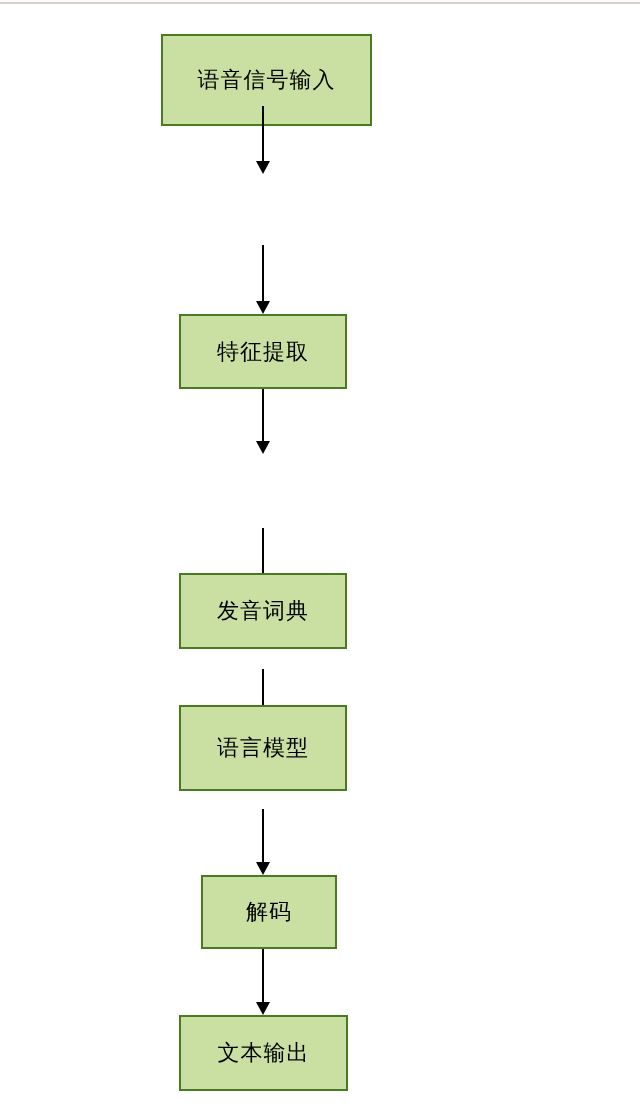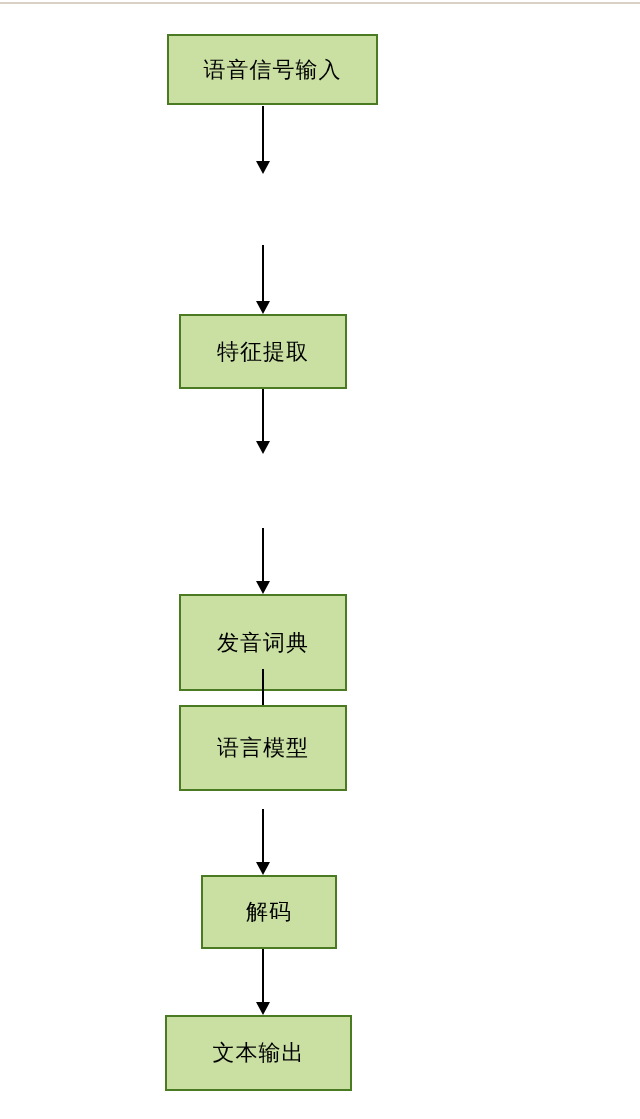--- a/index.html
+++ b/index.html
@@ -58,21 +58,21 @@
     border-top:13px solid var(--arrow-color);
   }
 </style>
 </head>
 <body>
 
 <div class="canvas">
 
   <div class="top-divider"></div>
 
-  <div class="node" style="left:167px;top:34px;width:211px;height:71px">
+  <div class="node" style="left:161px;top:34px;width:211px;height:92px">
     <span class="node-label">语音信号输入</span>
   </div>
 
   <div class="arrow" style="left:251px;top:106px;height:68px">
     <div class="stem"></div>
     <div class="head"></div>
   </div>
 
 
   <div class="arrow" style="left:251px;top:245px;height:69px">
@@ -88,21 +88,21 @@
     <div class="stem"></div>
     <div class="head"></div>
   </div>
 
 
   <div class="arrow" style="left:251px;top:528px;height:66px">
     <div class="stem"></div>
     <div class="head"></div>
   </div>
 
-  <div class="node" style="left:179px;top:594px;width:168px;height:97px">
+  <div class="node" style="left:179px;top:573px;width:168px;height:76px">
     <span class="node-label">发音词典</span>
   </div>
 
   <div class="arrow" style="left:251px;top:669px;height:66px">
     <div class="stem"></div>
     <div class="head"></div>
   </div>
 
   <div class="node" style="left:179px;top:705px;width:168px;height:86px">
     <span class="node-label">语言模型</span>
@@ -115,17 +115,17 @@
 
   <div class="node" style="left:201px;top:875px;width:136px;height:74px">
     <span class="node-label">解码</span>
   </div>
 
   <div class="arrow" style="left:251px;top:949px;height:66px">
     <div class="stem"></div>
     <div class="head"></div>
   </div>
 
-  <div class="node" style="left:165px;top:1015px;width:187px;height:76px">
+  <div class="node" style="left:179px;top:1015px;width:169px;height:76px">
     <span class="node-label">文本输出</span>
   </div>
 
 </div>
 
 </body></html>

